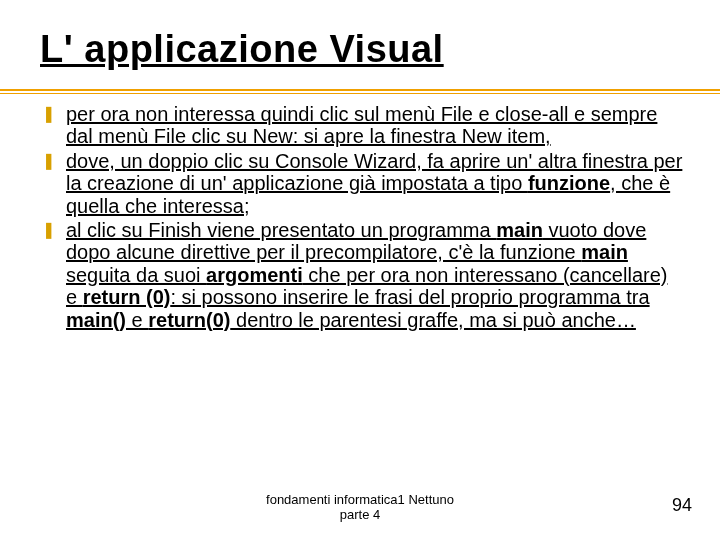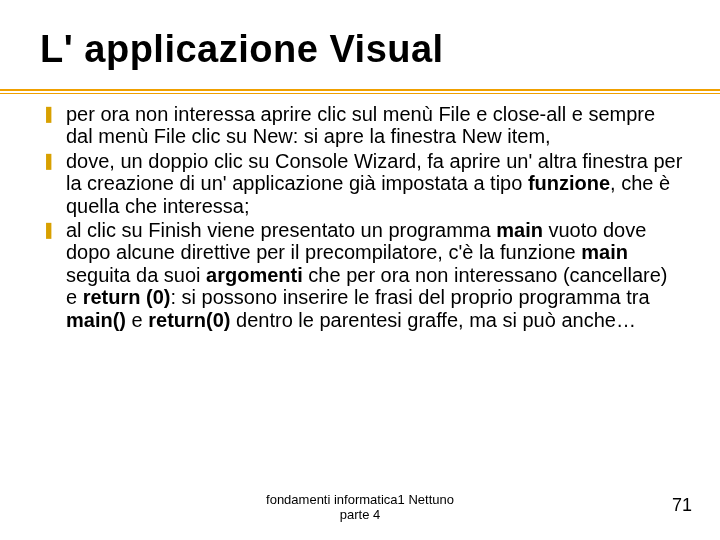--- a/index.html
+++ b/index.html
@@ -8,20 +8,21 @@
       height: 540px;
       background: #ffffff;
       font-family: Arial, Helvetica, sans-serif;
       position: relative;
       overflow: hidden;
     }
     .slide {
       padding: 28px 37px 30px 40px;
       height: 100%;
       position: relative;
+      text-decoration: underline;
     }
     .title {
       font-size: 38px;
       font-weight: bold;
       color: #000000;
       font-family: "Arial Black", Arial, sans-serif;
       letter-spacing: 0.5px;
       padding-bottom: 4px;
       margin-bottom: 14px;
       position: relative;
@@ -97,35 +98,35 @@
   <h1 class="title">L' applicazione Visual</h1>
   <div class="title-underline">
     <div class="line1"></div>
     <div class="line2"></div>
   </div>
 
   <ul class="bullets">
 
     <li>
       <span class="bullet-icon">❚</span>
-      <span>per ora non interessa aprire clic sul menù File e close-all e sempre dal menù File clic su New: si apre la finestra New item,</span>
+      <span>per ora non interessa quindi clic sul menù File e close-all e sempre dal menù File clic su New: si apre la finestra New item,</span>
     </li>
 
     <li>
       <span class="bullet-icon">❚</span>
       <span> dove, un doppio clic su Console Wizard, fa aprire un' altra finestra per la creazione di un' applicazione già impostata a tipo </span><b>funzione</b><span>, che è quella che interessa;</span>
     </li>
 
     <li>
       <span class="bullet-icon">❚</span>
       <span>al clic su Finish viene presentato un programma </span><b>main</b><span> vuoto dove dopo alcune direttive per il precompilatore, c'è la funzione </span><b>main</b><span> seguita da suoi </span><b>argomenti</b><span> che per ora non interessano (cancellare) e </span><b>return (0)</b><span>: si possono inserire le frasi del proprio programma tra </span><b>main()</b><span> e </span><b>return(0)</b><span> dentro le parentesi graffe, ma si può anche…</span>
     </li>
 
   </ul>
 
   <div class="footer">
     <span>fondamenti informatica1 Nettuno</span>
     <span class="footer-line2">parte 4</span>
   </div>
 
-  <div class="pagenum">71</div>
+  <div class="pagenum">94</div>
 
 </div>
 
 </body></html>

